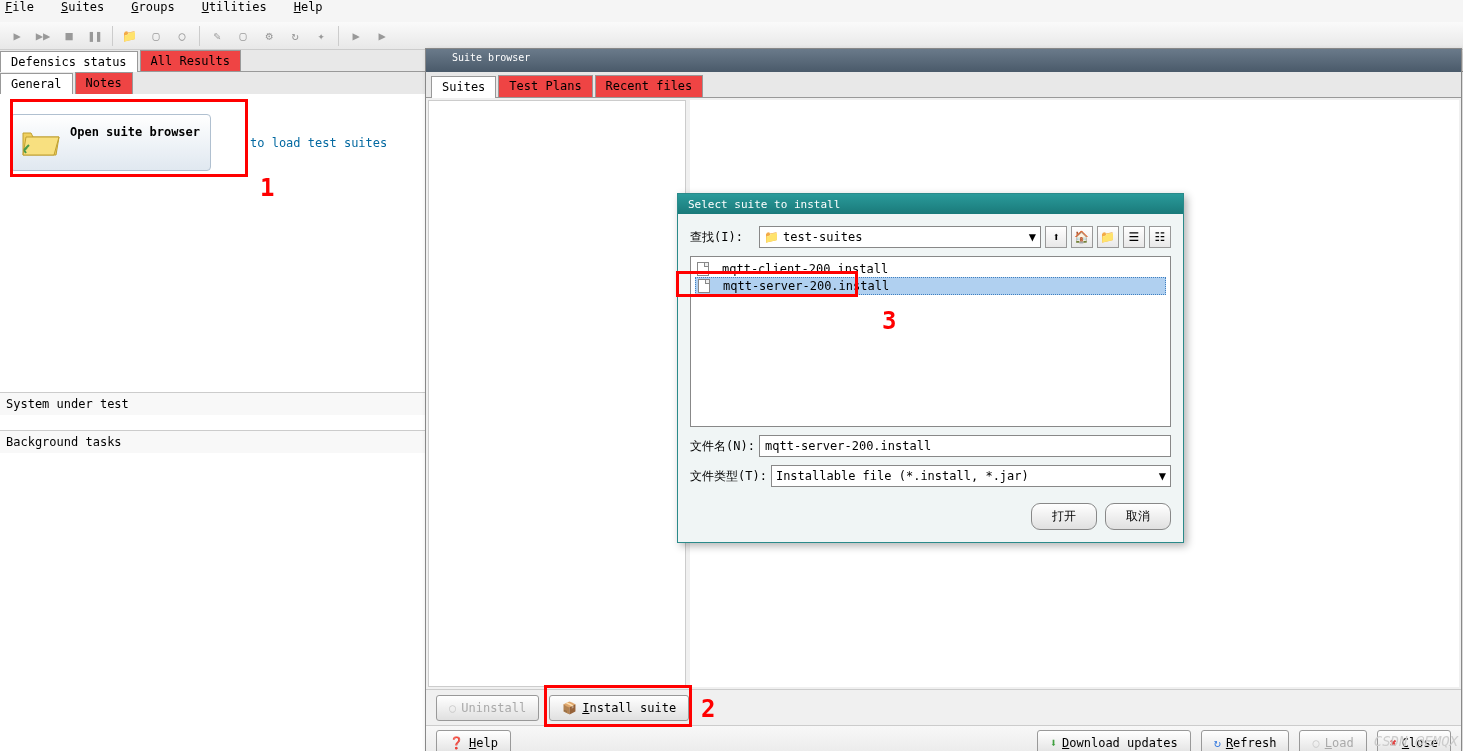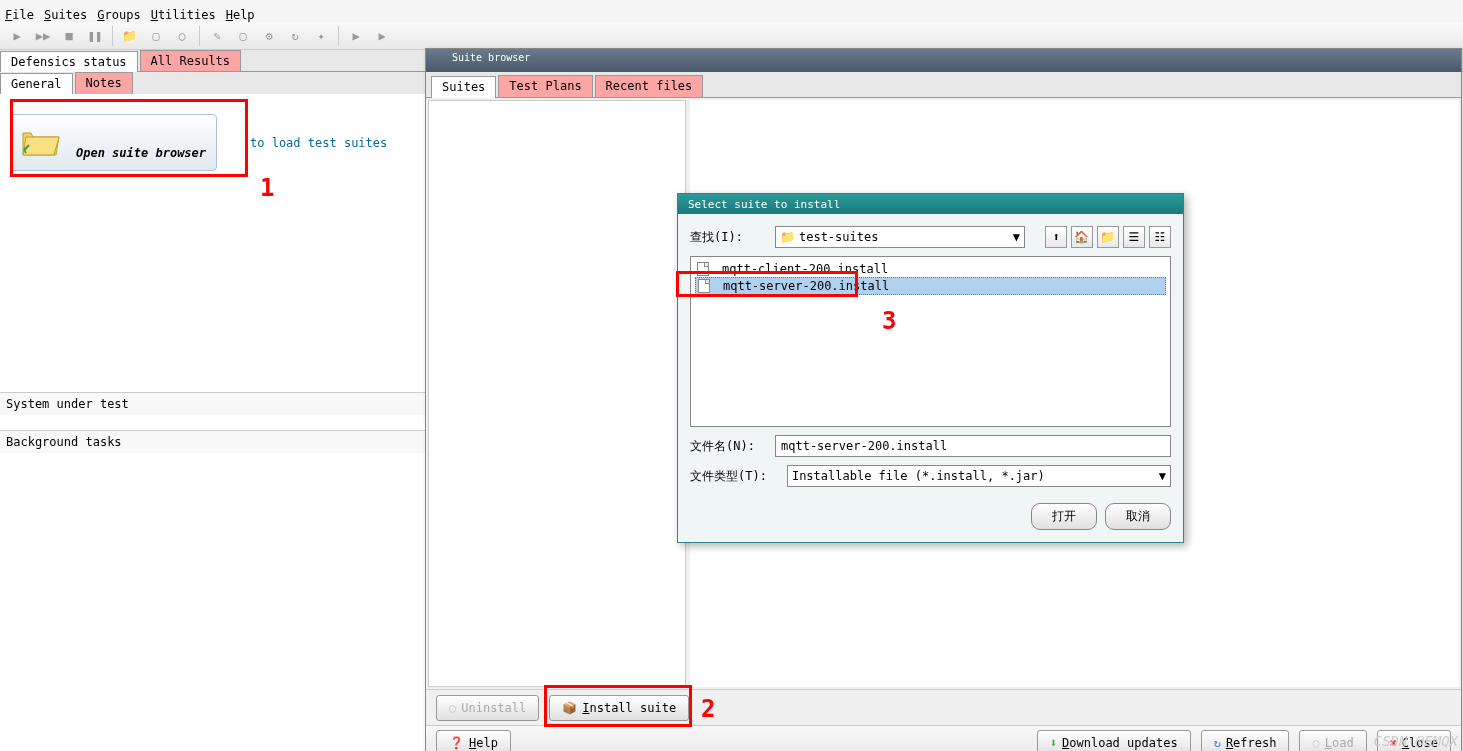--- a/index.html
+++ b/index.html
@@ -1,38 +1,38 @@
 <!DOCTYPE html>
 <html><head>
   <meta charset="utf-8">
   <style>
     * { margin: 0; padding: 0; box-sizing: border-box; font-family: "Consolas", "Monaco", monospace; font-size: 12px; }
     body { background: #f0f0f0; width: 1463px; height: 751px; position: relative; overflow: hidden; }
     
-    .menubar { height: 22px; background: #f5f5f5; display: flex; align-items: flex-end; padding: 0 5px; gap: 10px; }
+    .menubar { height: 22px; background: #f5f5f5; display: flex; align-items: flex-start; padding: 0 5px; gap: 27px; }
     .menubar span { cursor: pointer; }
     .underline { text-decoration: underline; }
     
     .toolbar { height: 28px; background: linear-gradient(#fafafa, #e8e8e8); border-bottom: 1px solid #ccc; display: flex; align-items: center; padding: 0 5px; gap: 2px; }
     .toolbar-btn { width: 24px; height: 24px; border: 1px solid transparent; background: transparent; display: flex; align-items: center; justify-content: center; cursor: pointer; color: #999; }
     .toolbar-sep { width: 1px; height: 20px; background: #ccc; margin: 0 3px; }
     
     .main-tabs { height: 22px; display: flex; border-bottom: 1px solid #999; background: #e8e8e8; }
-    .tab { padding: 3px 10px; border: 1px solid #999; border-bottom: none; margin-right: 2px; background: #fca5a5; cursor: pointer; }
+    .tab { padding: 3px 10px; border: 1px solid #999; border-bottom: none; margin-right: 2px; background: #ef4444; cursor: pointer; }
     .tab.active { background: #fff; position: relative; top: 1px; }
     
     .content-area { display: flex; height: calc(100% - 72px); }
     .left-panel { width: 430px; border-right: 1px solid #ccc; background: #fff; display: flex; flex-direction: column; }
     
     .sub-tabs { height: 22px; display: flex; background: #e8e8e8; }
     
     .panel-body { flex: 1; background: #fff; position: relative; }
     .no-loaded { font-size: 11px; color: #666; padding: 2px 5px; }
     
-    .open-suite-btn { margin: 20px 10px; padding: 10px; background: linear-gradient(#fff, #e0e8f0); border: 1px solid #b0c0d0; border-radius: 4px; display: flex; align-items: flex-end; gap: 10px; cursor: pointer; font-style: italic; }
+    .open-suite-btn { margin: 20px 10px; padding: 10px; background: linear-gradient(#fff, #e0e8f0); border: 1px solid #b0c0d0; border-radius: 4px; display: flex; align-items: flex-start; gap: 4px; cursor: pointer; }
     .open-suite-btn .icon { width: 40px; height: 35px; }
     .load-text { margin-left: 5px; font-weight: bold; }
     .trailing-text { position: absolute; left: 250px; top: 42px; font-weight: normal; color: #0369a1; }
     
     .red-box-1 { position: absolute; left: 10px; top: 5px; width: 238px; height: 78px; border: 3px solid red; pointer-events: none; }
     .annotation-1 { position: absolute; left: 260px; top: 80px; color: red; font-size: 24px; font-weight: bold; }
     
     .section-divider { border-top: 1px solid #ccc; background: #f8f8f8; padding: 4px 6px; }
     
     .right-panel { flex: 1; background: #fff; }
@@ -51,21 +51,21 @@
     
     .red-box-2 { position: absolute; left: 118px; top: -5px; width: 148px; height: 42px; border: 3px solid red; pointer-events: none; }
     .annotation-2 { position: absolute; left: 275px; top: 5px; color: red; font-size: 24px; font-weight: bold; }
     
     .sb-footer { height: 34px; border-top: 1px solid #ccc; display: flex; align-items: center; padding: 0 10px; gap: 10px; background: linear-gradient(#f8f8f8, #e8e8e8); }
     
     
     .file-dialog { position: absolute; left: 677px; top: 193px; width: 507px; height: 350px; background: #f0f0f0; border: 1px solid #2a8a8a; box-shadow: 3px 3px 8px rgba(0,0,0,0.3); z-index: 100; }
     .fd-title { background: linear-gradient(#2a9a9a, #1a7a7a); color: #fff; padding: 4px 10px; font-size: 11px; height: 20px; }
     .fd-body { padding: 12px; background: #f0f5f5; height: calc(100% - 20px); display: flex; flex-direction: column; }
-    .fd-row { display: flex; align-items: center; gap: 20px; margin-bottom: 8px; }
+    .fd-row { display: flex; align-items: center; gap: 4px; margin-bottom: 8px; }
     .fd-label { min-width: 65px; }
     .fd-combo { flex: 1; border: 1px solid #888; background: #fff; padding: 2px 4px; display: flex; align-items: center; gap: 4px; height: 22px; }
     .fd-toolbar { display: flex; gap: 4px; }
     .fd-toolbtn { width: 22px; height: 22px; border: 1px solid #999; background: linear-gradient(#fff, #e8e8e8); cursor: pointer; display: flex; align-items: center; justify-content: center; }
     .fd-list { flex: 1; background: #fff; border: 1px solid #888; margin-bottom: 8px; padding: 4px; position: relative; }
     .fd-item { padding: 1px 2px; display: flex; align-items: center; gap: 13px; cursor: pointer; }
     .fd-item.selected { background: #b0d0f0; border: 1px dotted #4080c0; }
     .file-icon { width: 12px; height: 14px; border: 1px solid #888; background: #fff; display: inline-block; position: relative; }
     .file-icon::after { content: ''; position: absolute; top: 0; right: 0; width: 3px; height: 3px; background: #f0f0f0; border-left: 1px solid #888; border-bottom: 1px solid #888; }
     .fd-input { flex: 1; border: 1px solid #888; background: #fff; padding: 3px 5px; height: 22px; }

